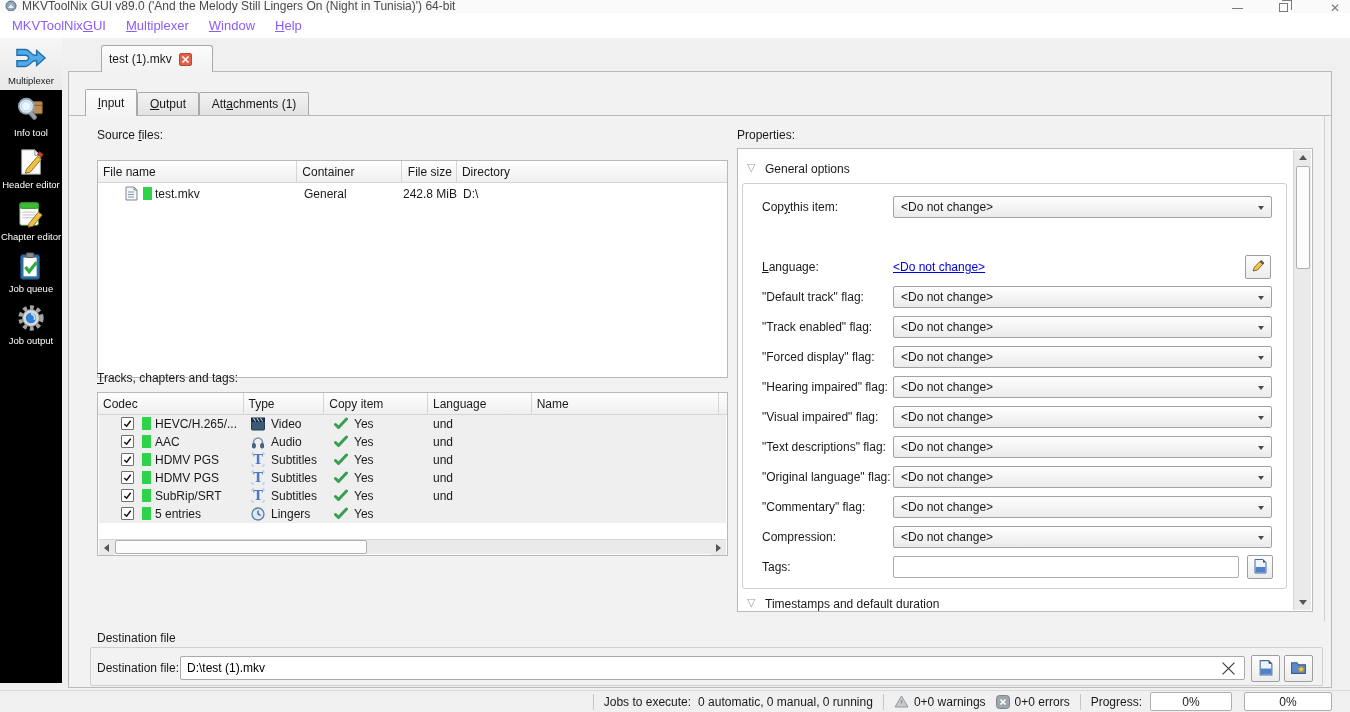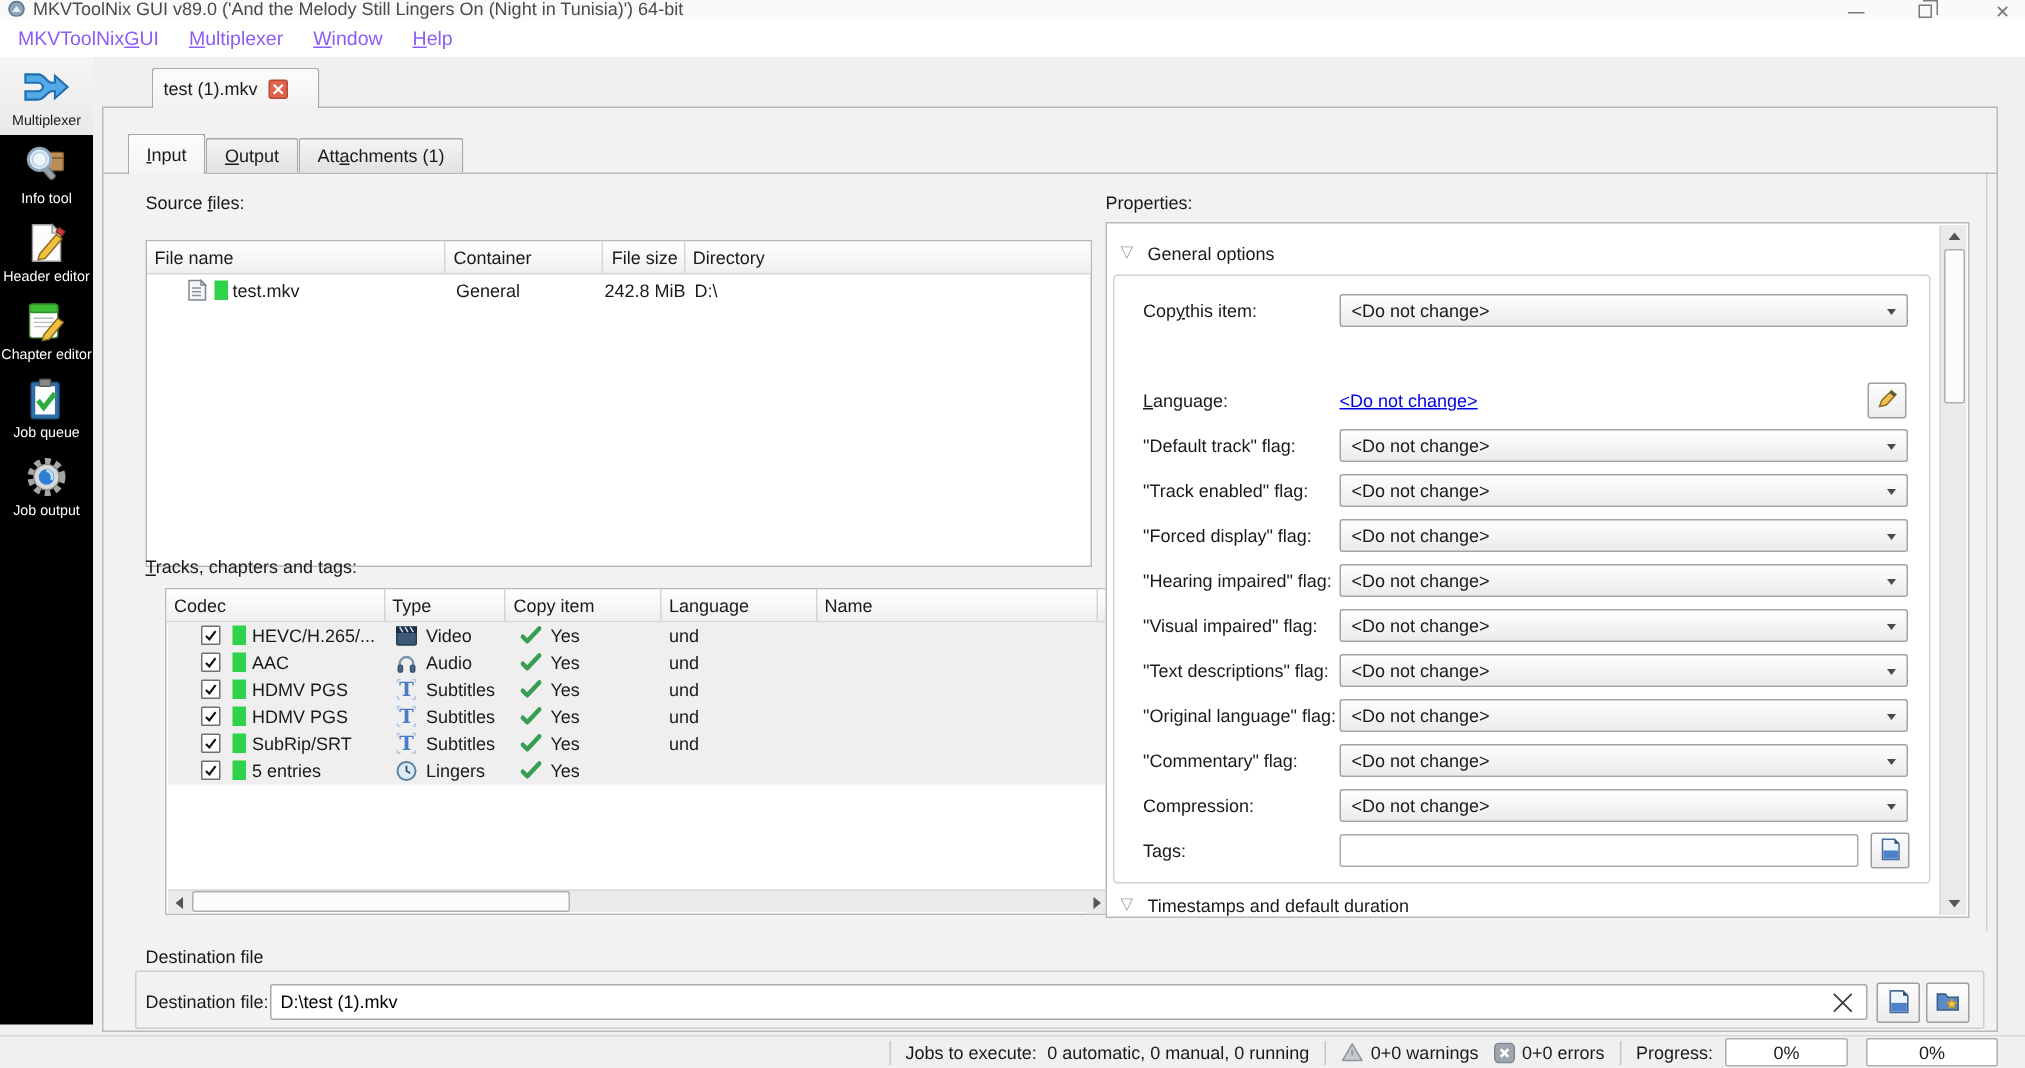--- a/index.html
+++ b/index.html
@@ -235,21 +235,21 @@
       </span>
       <span class="gsq" style="left:44px; top:4px;"></span>
       <span class="cell" style="left:56px;">test.mkv</span>
       <span class="cell" style="left:205px;">General</span>
       <span class="cell" style="left:306px; width:52px; justify-content:flex-end;">242.8 MiB</span>
       <span class="cell" style="left:364px;">D:\</span>
     </div>
   </div>
 
   <span class="panel-label" style="left:97px; top:371px;"><u>T</u>racks, chapters and tags:</span>
-  <div class="qtable" style="left:110px; top:392px; width:631px; height:218px;">
+  <div class="qtable" style="left:97px; top:392px; width:631px; height:164px;">
     <div class="thead">
       <div class="th" style="width:146px;">Codec</div>
       <div class="th" style="width:81px;">Type</div>
       <div class="th" style="width:104px;">Copy item</div>
       <div class="th" style="width:104px;">Language</div>
       <div class="th" style="width:188px;">Name</div>
       <div class="th" style="width:8px; border-right:none;"></div>
     </div>
     <div class="rowsbg" style="top:22px; height:108px;"></div>
 

